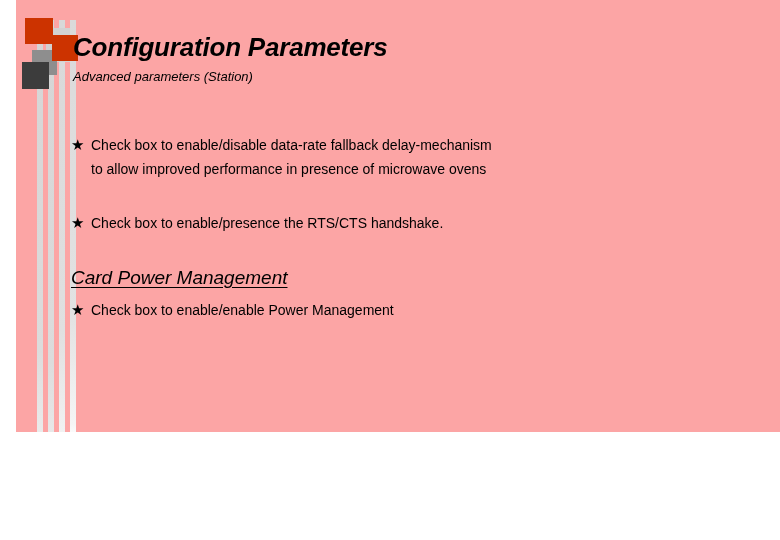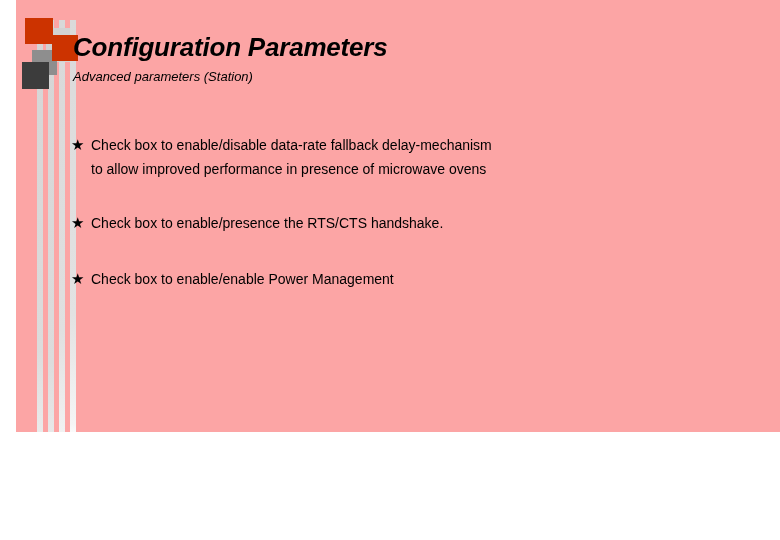--- a/index.html
+++ b/index.html
@@ -185,20 +185,21 @@
     </div>
 
     <div class="section sect-gap-2">
       <div class="bullet-row">
         <span class="bullet-mark">★</span>
         <span class="bullet-text">Check box to enable/presence the RTS/CTS handshake.</span>
       </div>
     </div>
 
     <div class="section">
+      <div class="section-heading">Card Power Management</div>
       <div class="bullet-row">
         <span class="bullet-mark">★</span>
         <span class="bullet-text">Check box to enable/enable Power Management</span>
       </div>
     </div>
 
   </div>
 
   <div id="logo">
     <svg width="200" height="50" viewBox="0 0 200 50" aria-hidden="true">

